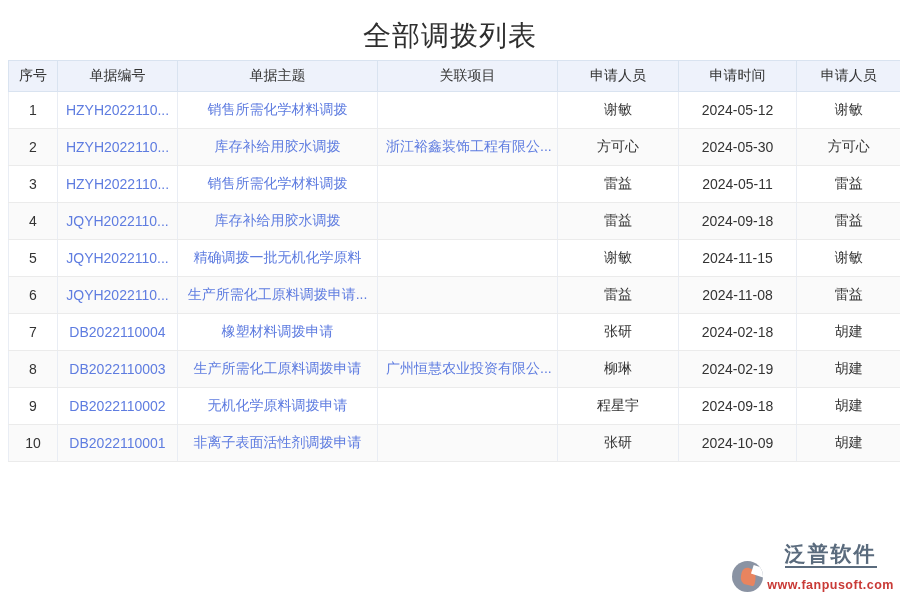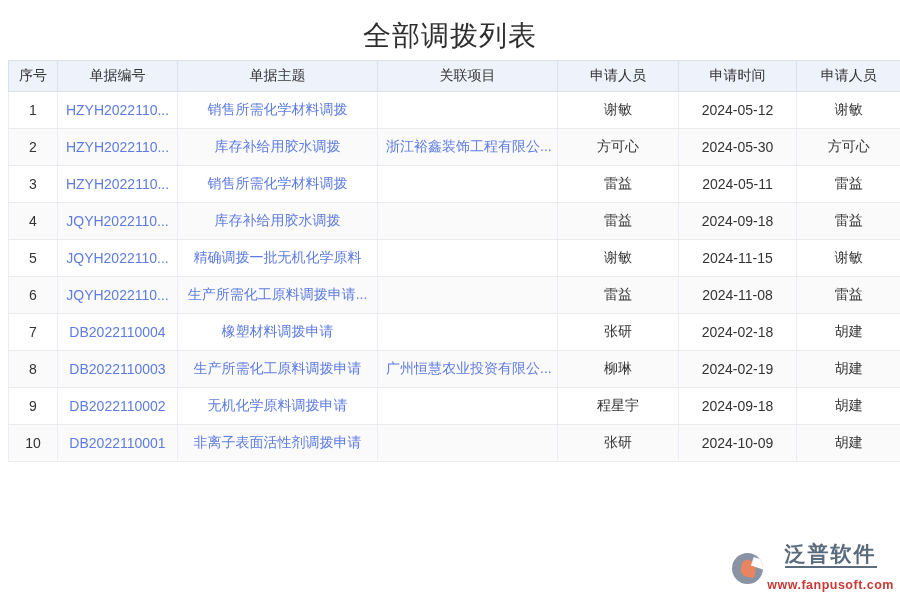--- a/index.html
+++ b/index.html
@@ -71,21 +71,21 @@
     color:var(--link);
     text-decoration:none;
     cursor:pointer;
   }
   
   .footer-logo{
     position:absolute;
     right:6px;
     bottom:8px;
     display:flex;
-    align-items:center;
+    align-items:flex-end;
     gap:4px;
   }
   .logo-icon{
     width:31px;height:31px;
     border-radius:50%;
     background:var(--logo-gray);
     position:relative;
     overflow:hidden;
     margin-top:3px;
   }

